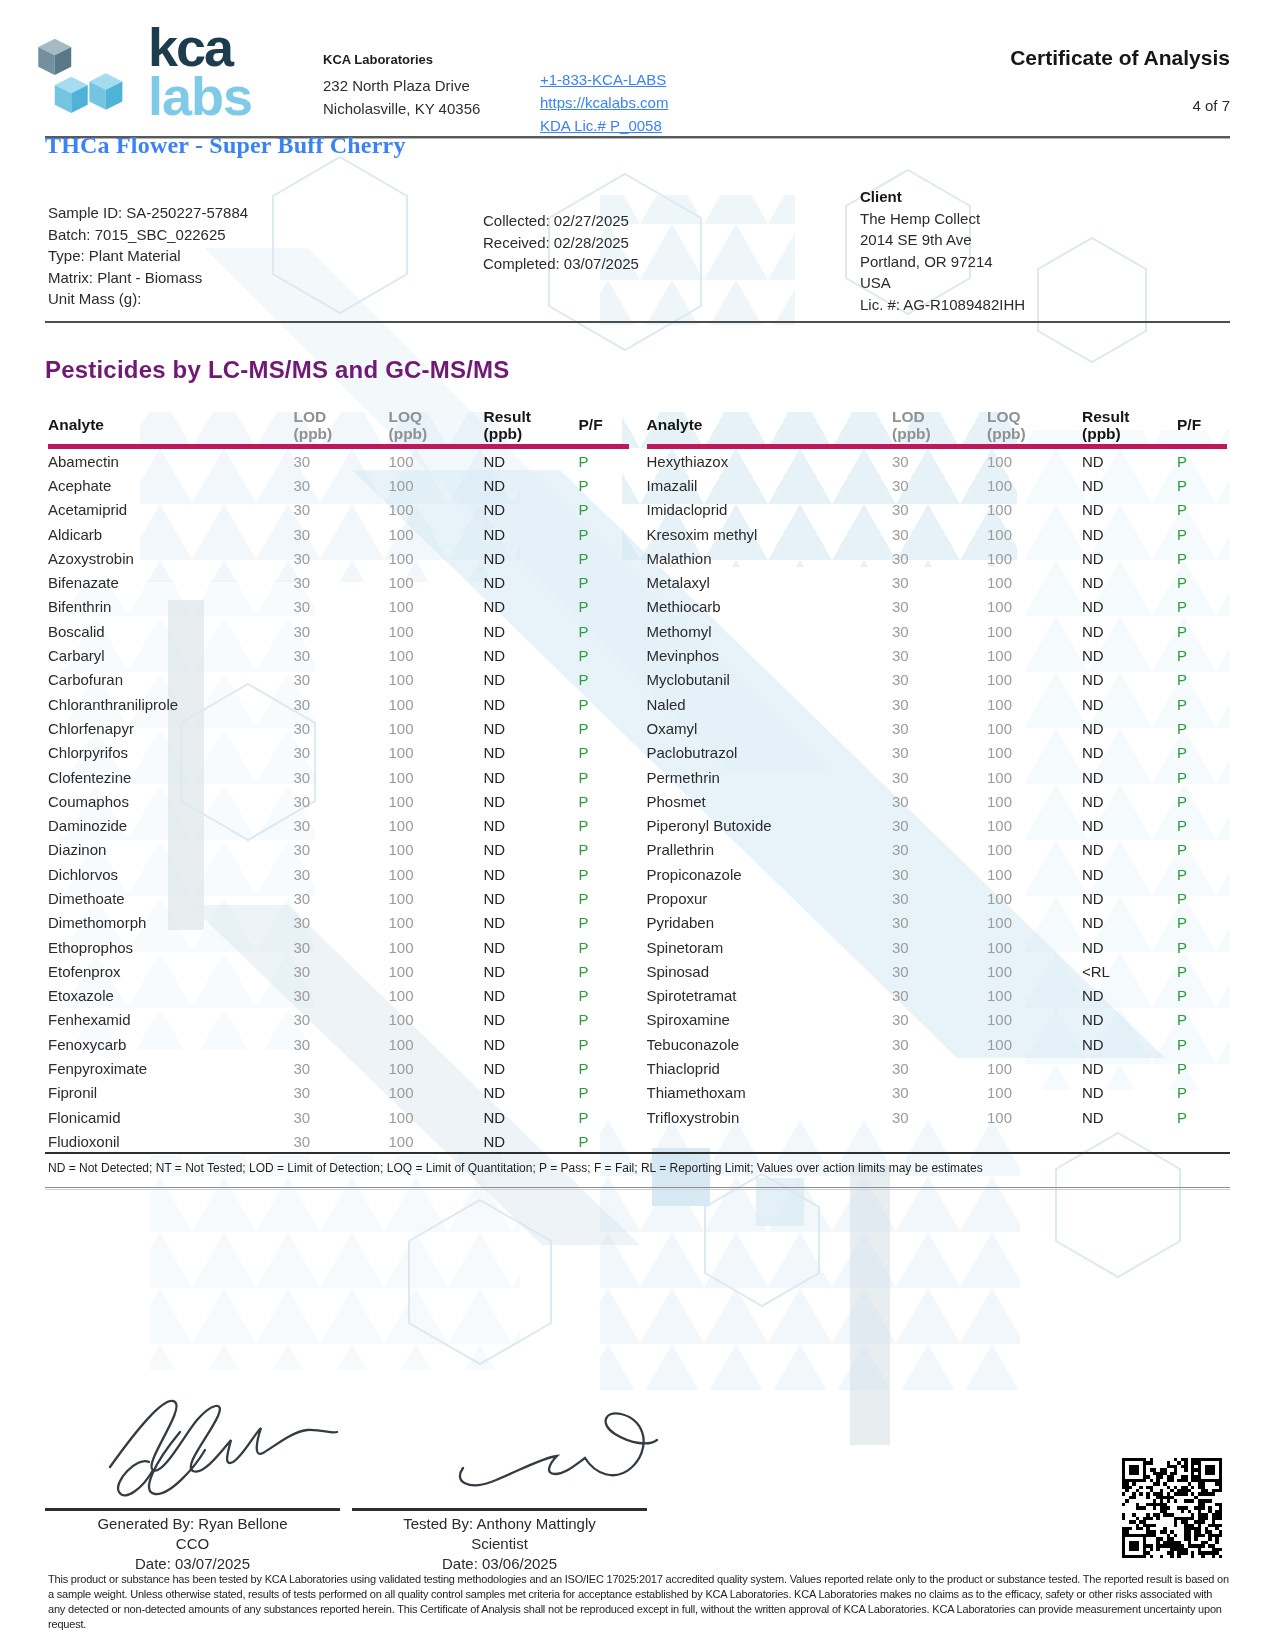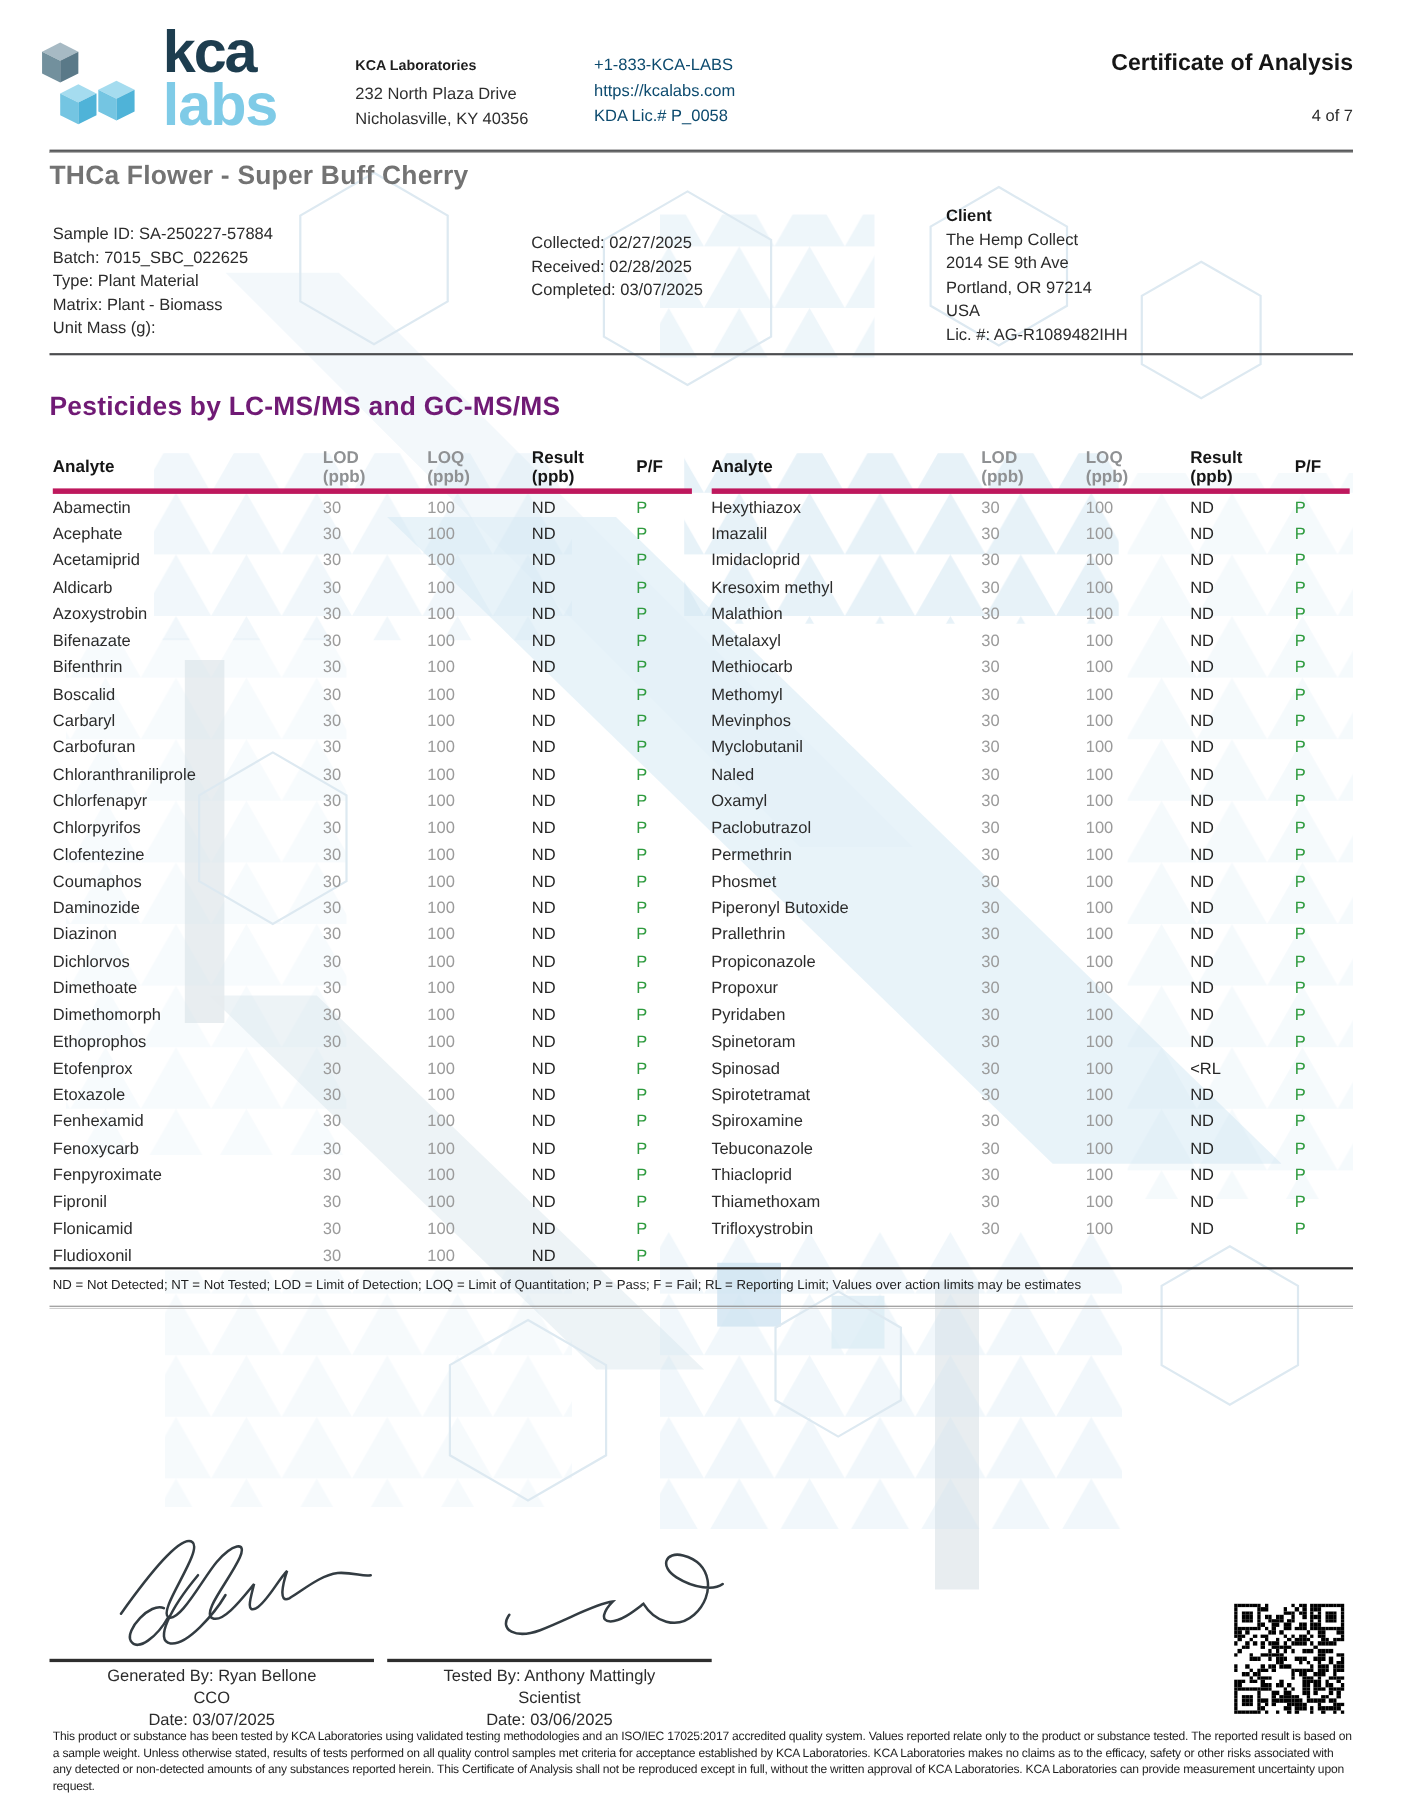--- a/index.html
+++ b/index.html
@@ -9,32 +9,32 @@
   .watermark { position:absolute; inset:0; z-index:0; pointer-events:none; }
   .content { position:absolute; inset:0; z-index:1; }
 
   
   .logo { position:absolute; left:30px; top:24px; display:flex; gap:24px; align-items:flex-start; }
   .logo-cubes { width:94px; height:102px; }
   .logo-kca  { font-size:54px; font-weight:bold; color:#1d3d4f; line-height:47px; letter-spacing:-2px; }
   .logo-labs { font-size:54px; font-weight:bold; color:#7fcbe7; line-height:50px; letter-spacing:-1px; }
   .company { position:absolute; left:323px; top:48px; font-size:15px; line-height:23px; color:#2f2f2f; }
   .company-name { font-size:13px; font-weight:bold; color:#1e1e1e; margin-bottom:3px; }
-  .contact { position:absolute; left:540px; top:48px; font-size:15px; line-height:23px; color:#0c4a6e; }
+  .contact { position:absolute; left:540px; top:68px; font-size:15px; line-height:23px; color:#3b82f6;text-decoration:underline; }
   .doc-meta { position:absolute; right:45px; top:46px; text-align:right; }
   .doc-title { font-size:21px; font-weight:bold; color:#161616; }
   .page-num { font-size:15px; margin-top:27px; color:#2b2b2b; }
 
   .rule { position:absolute; left:45px; right:45px; }
   .rule-header { top:136px; height:3px; background:#58595b; border-bottom:1px solid #b5b5b5; }
   .rule-section { top:321px; height:2px; background:#4c4d4f; }
   .rule-tablebottom { top:1152px; height:2px; background:#2e2e2e; }
   .rule-double { top:1187px; height:3px; border-top:1px solid #8e8e8e; border-bottom:1px solid #cfcfcf; }
 
-  .sample-title { position:absolute; top:146px; left:45px; font-size:24px; font-weight:bold; color:#737373; letter-spacing:0.2px; }
+  .sample-title { position:absolute; top:132px; left:45px; font-size:24px; font-weight:bold; color:#3b82f6; letter-spacing:0.2px;font-family:Liberation Serif, serif; }
   .sample-info { position:absolute; top:202px; left:48px; font-size:15px; line-height:21.5px; }
   .dates { position:absolute; top:210px; left:483px; font-size:15px; line-height:21.5px; }
   .client { position:absolute; top:186px; left:860px; font-size:15px; line-height:21.5px; }
   .client-h { font-weight:bold; color:#161616; }
 
   .section-title { position:absolute; top:356px; left:45px; font-size:24px; font-weight:bold; color:#701a75; letter-spacing:0.2px; }
 
   
   .table-wrap { position:absolute; top:405px; left:48px; right:48px; display:flex; gap:18px; }
   .half { flex:1; }

